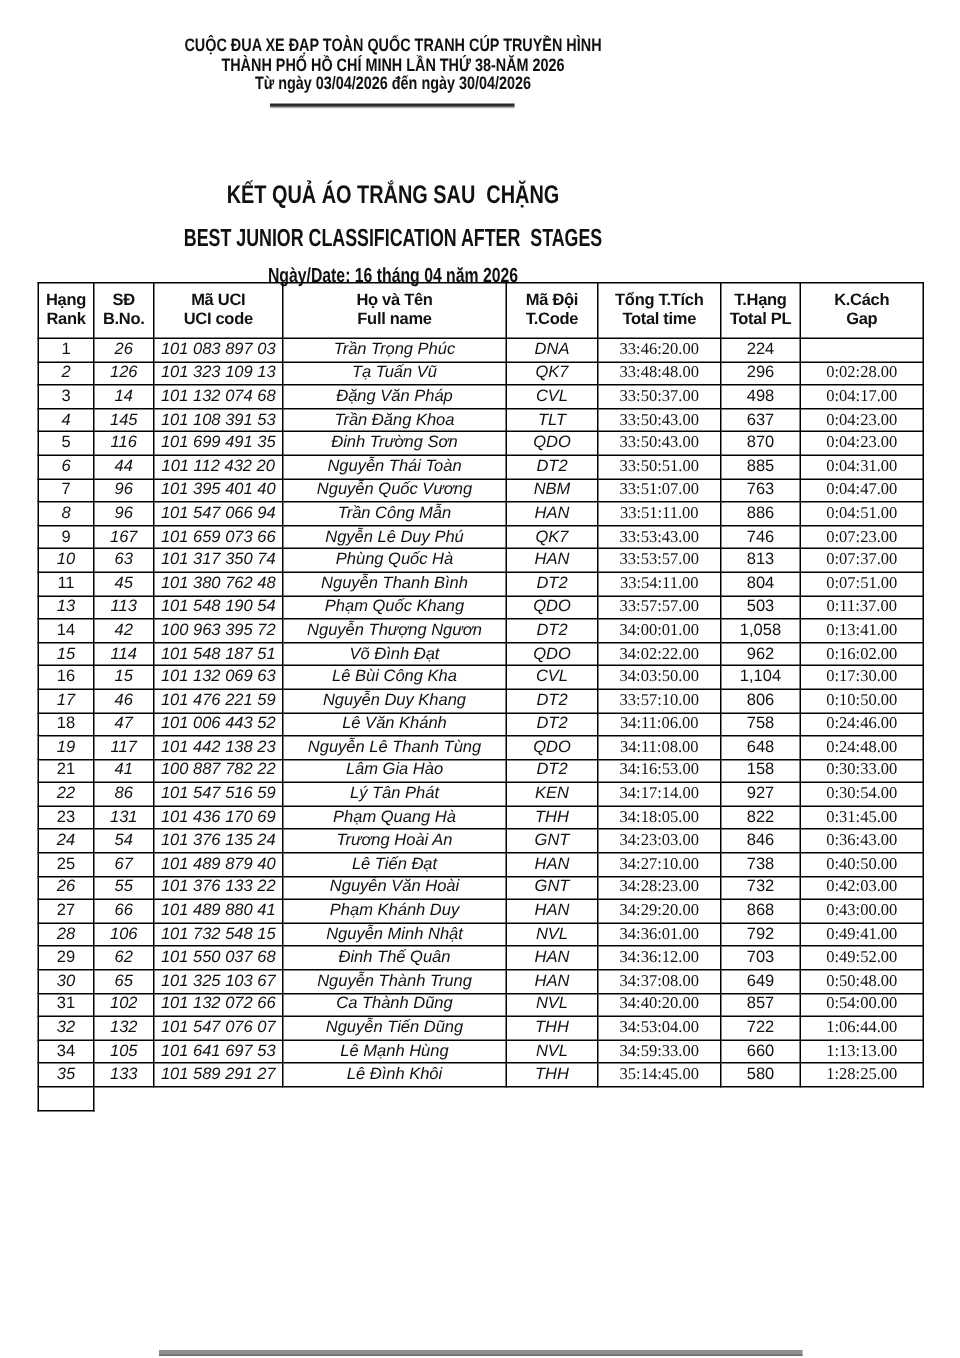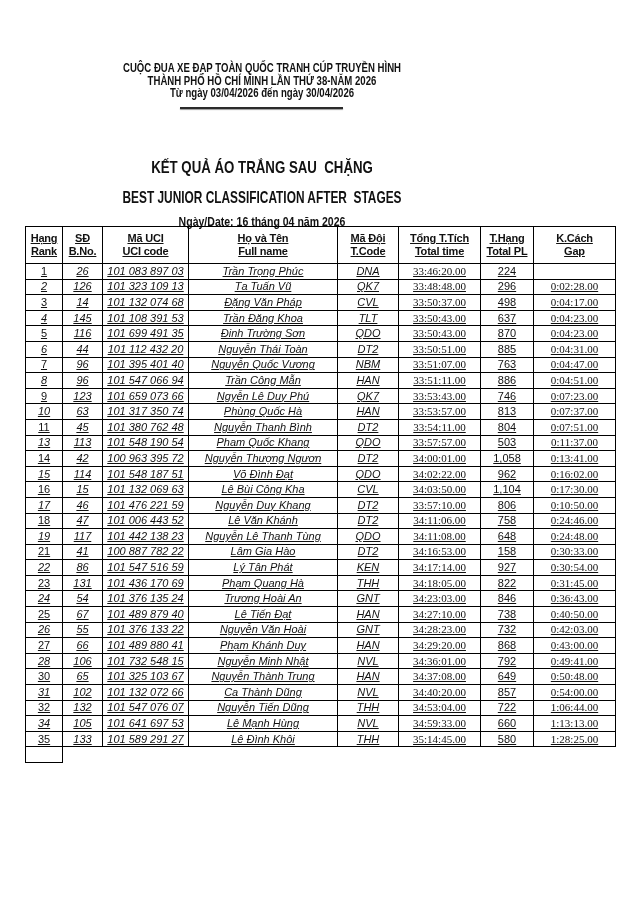--- a/index.html
+++ b/index.html
@@ -4,21 +4,21 @@
 <style>
   html,body { margin:0; padding:0; }
   body {
     width:640px; height:905px;
     background:#ffffff;
     position:relative;
     overflow:hidden;
     font-family:"Liberation Sans","DejaVu Sans",sans-serif;
     color:#111;
   }
-  .page { position:absolute; inset:0;margin-top:38px; }
+  .page { position:absolute; inset:0; }
 
   
   .head-wrap { position:absolute; left:0; top:0; width:524px; text-align:center; }
   .hline { display:block; font-weight:bold; font-size:12px; line-height:12.5px;
            transform:scaleX(0.80); transform-origin:50% 50%; white-space:pre; }
   .head-block { position:absolute; top:24px; left:0; width:100%; }
   .head-underline { position:absolute; top:69px; left:180px; width:163px; height:2px;
                     background:#2b2b2b; box-shadow:0 1px 1px #9a9a9a; }
 
   .title-vi { position:absolute; top:120px; left:0; width:100%;
@@ -26,21 +26,21 @@
               transform:scaleX(0.78); transform-origin:50% 50%; text-align:center; }
   .title-en { position:absolute; top:150px; left:0; width:100%;
               font-weight:bold; font-size:16.5px; white-space:pre;
               transform:scaleX(0.72); transform-origin:50% 50%; text-align:center; }
   .date-line { position:absolute; top:176px; left:0; width:100%;
                font-weight:bold; font-size:13.5px; white-space:pre;
                transform:scaleX(0.78); transform-origin:50% 50%; text-align:center; }
 
   
   table.results { position:absolute; top:188px; left:25px; width:590px;
-                  border-collapse:collapse; table-layout:fixed;text-decoration:underline; }
+                  border-collapse:collapse; table-layout:fixed; }
   table.results th, table.results td { border:1.5px solid #000; box-sizing:border-box; }
   table.results th { height:37px; font-size:11px; font-weight:bold; line-height:1.2;
                      text-align:center; vertical-align:middle; padding:0 1px; letter-spacing:-0.2px; }
   table.results td { height:15.6px; padding:0 2px; text-align:center; vertical-align:middle;
                      font-size:11px; line-height:1; overflow:hidden; white-space:nowrap; }
   td.c-bno, td.c-uci, td.c-name, td.c-team { font-style:italic; }
   td.c-name { text-align:left; padding-left:4px; }
   td.c-time { font-family:"Liberation Serif","DejaVu Serif",serif; font-size:12.5px; }
   td.c-gap  { font-family:"Liberation Serif","DejaVu Serif",serif; font-size:11px; }
   tbody tr:nth-child(even) td.c-rank { font-style:italic; }
@@ -194,21 +194,21 @@
           <td class="c-bno">96</td>
           <td class="c-uci">101 547 066 94</td>
           <td class="c-name">Trần Công Mẫn</td>
           <td class="c-team">HAN</td>
           <td class="c-time">33:51:11.00</td>
           <td class="c-pl">886</td>
           <td class="c-gap">0:04:51.00</td>
         </tr>
         <tr>
           <td class="c-rank">9</td>
-          <td class="c-bno">123</td>
+          <td class="c-bno">167</td>
           <td class="c-uci">101 659 073 66</td>
           <td class="c-name">Ngyễn Lê Duy Phú</td>
           <td class="c-team">QK7</td>
           <td class="c-time">33:53:43.00</td>
           <td class="c-pl">746</td>
           <td class="c-gap">0:07:23.00</td>
         </tr>
         <tr>
           <td class="c-rank">10</td>
           <td class="c-bno">63</td>
@@ -373,20 +373,30 @@
           <td class="c-rank">28</td>
           <td class="c-bno">106</td>
           <td class="c-uci">101 732 548 15</td>
           <td class="c-name">Nguyễn Minh Nhật</td>
           <td class="c-team">NVL</td>
           <td class="c-time">34:36:01.00</td>
           <td class="c-pl">792</td>
           <td class="c-gap">0:49:41.00</td>
         </tr>
         <tr>
+          <td class="c-rank">29</td>
+          <td class="c-bno">62</td>
+          <td class="c-uci">101 550 037 68</td>
+          <td class="c-name">Đinh Thế Quân</td>
+          <td class="c-team">HAN</td>
+          <td class="c-time">34:36:12.00</td>
+          <td class="c-pl">703</td>
+          <td class="c-gap">0:49:52.00</td>
+        </tr>
+        <tr>
           <td class="c-rank">30</td>
           <td class="c-bno">65</td>
           <td class="c-uci">101 325 103 67</td>
           <td class="c-name">Nguyễn Thành Trung</td>
           <td class="c-team">HAN</td>
           <td class="c-time">34:37:08.00</td>
           <td class="c-pl">649</td>
           <td class="c-gap">0:50:48.00</td>
         </tr>
         <tr>

